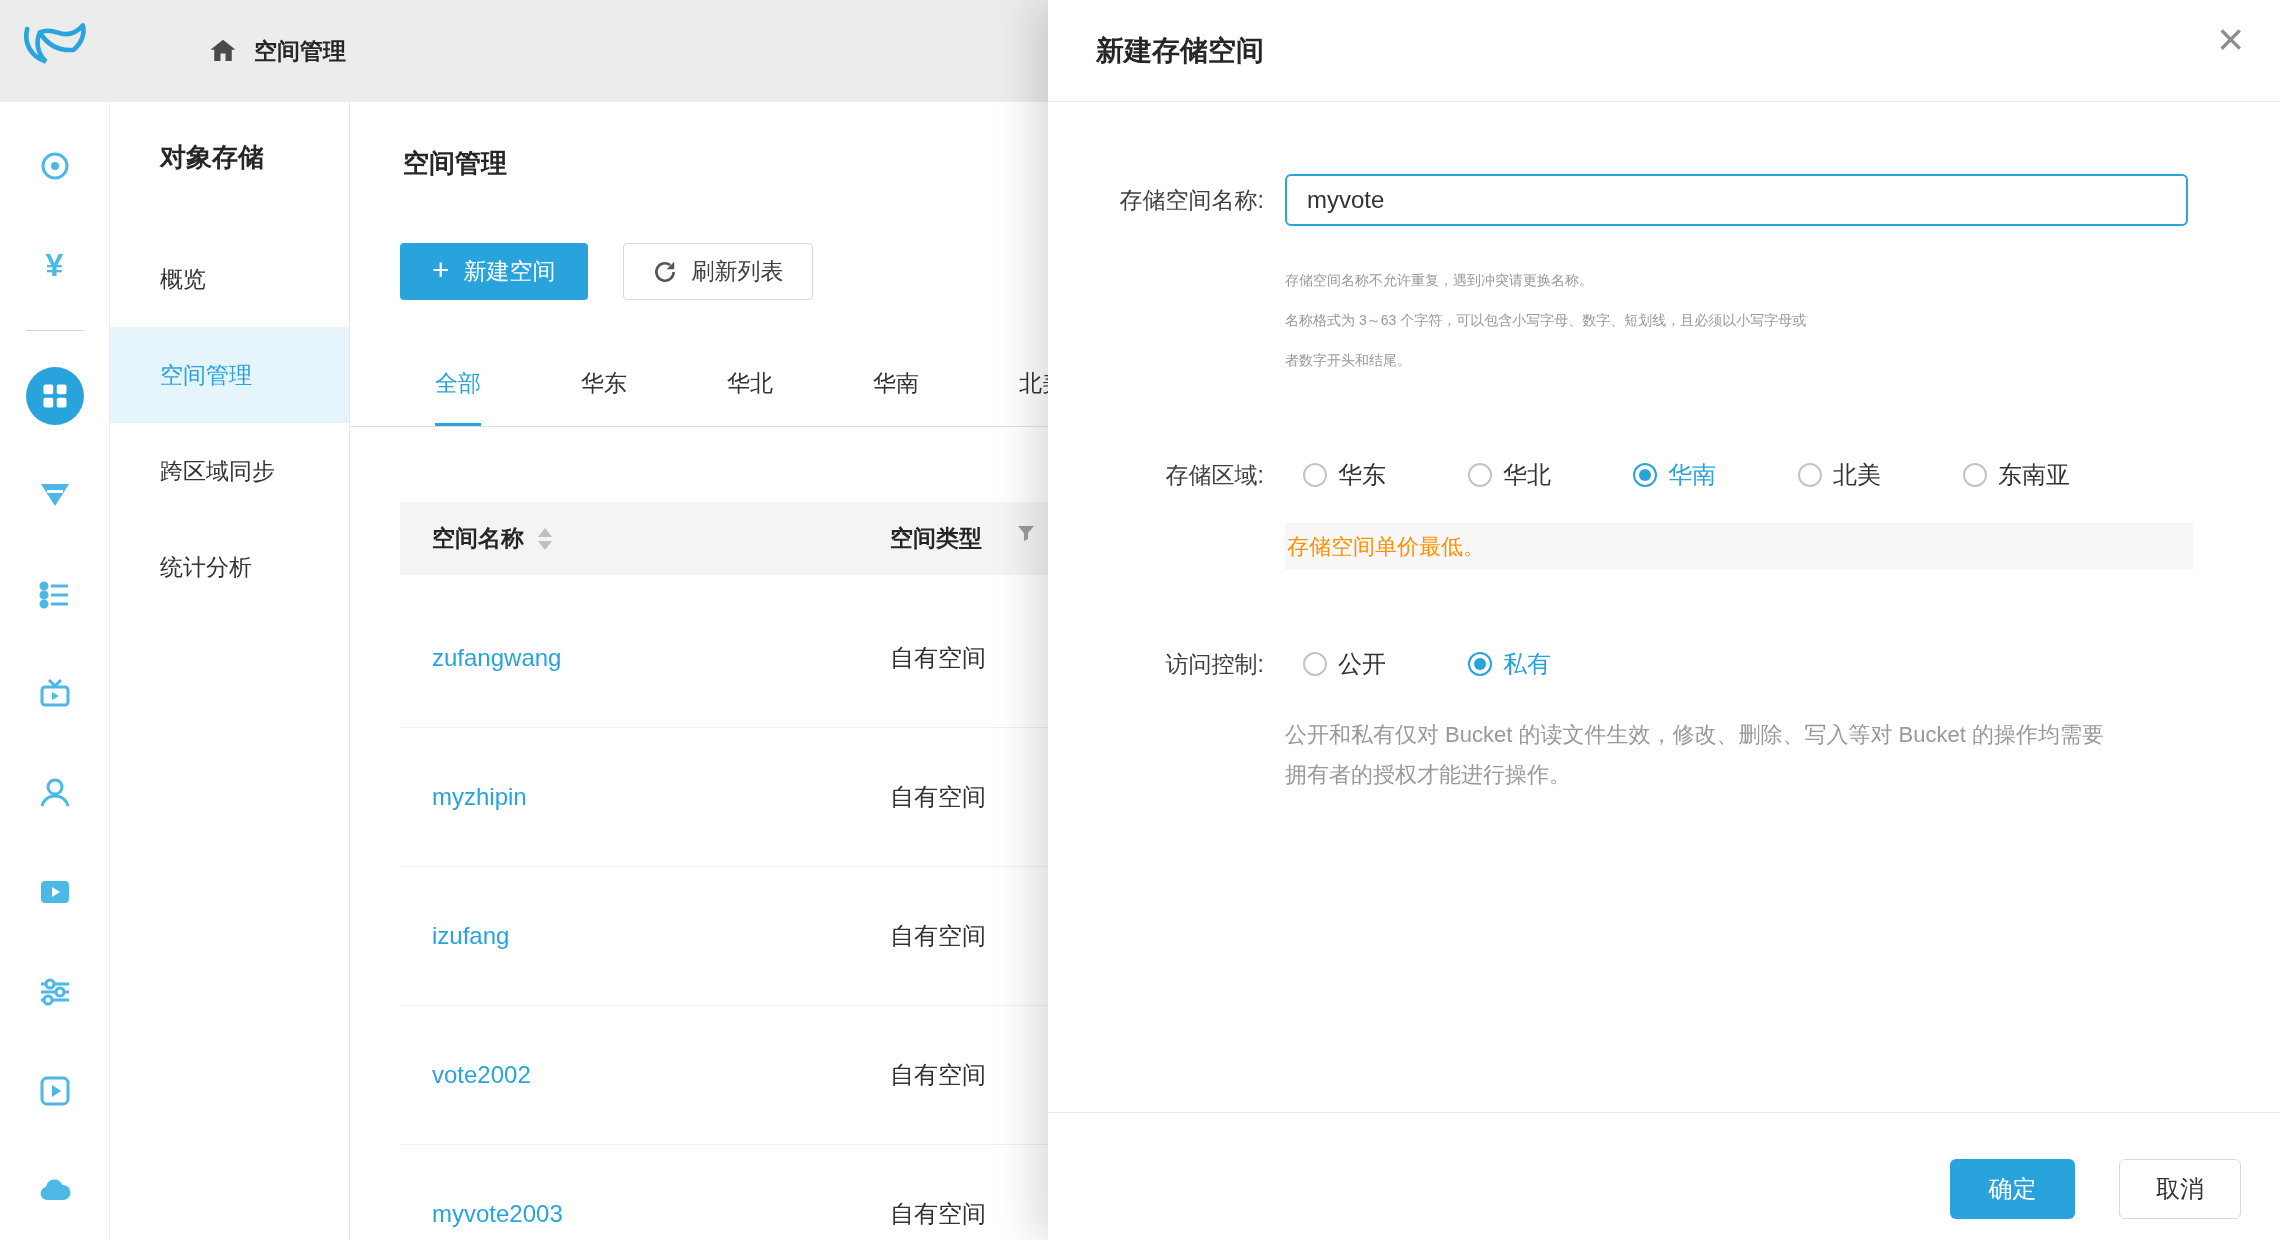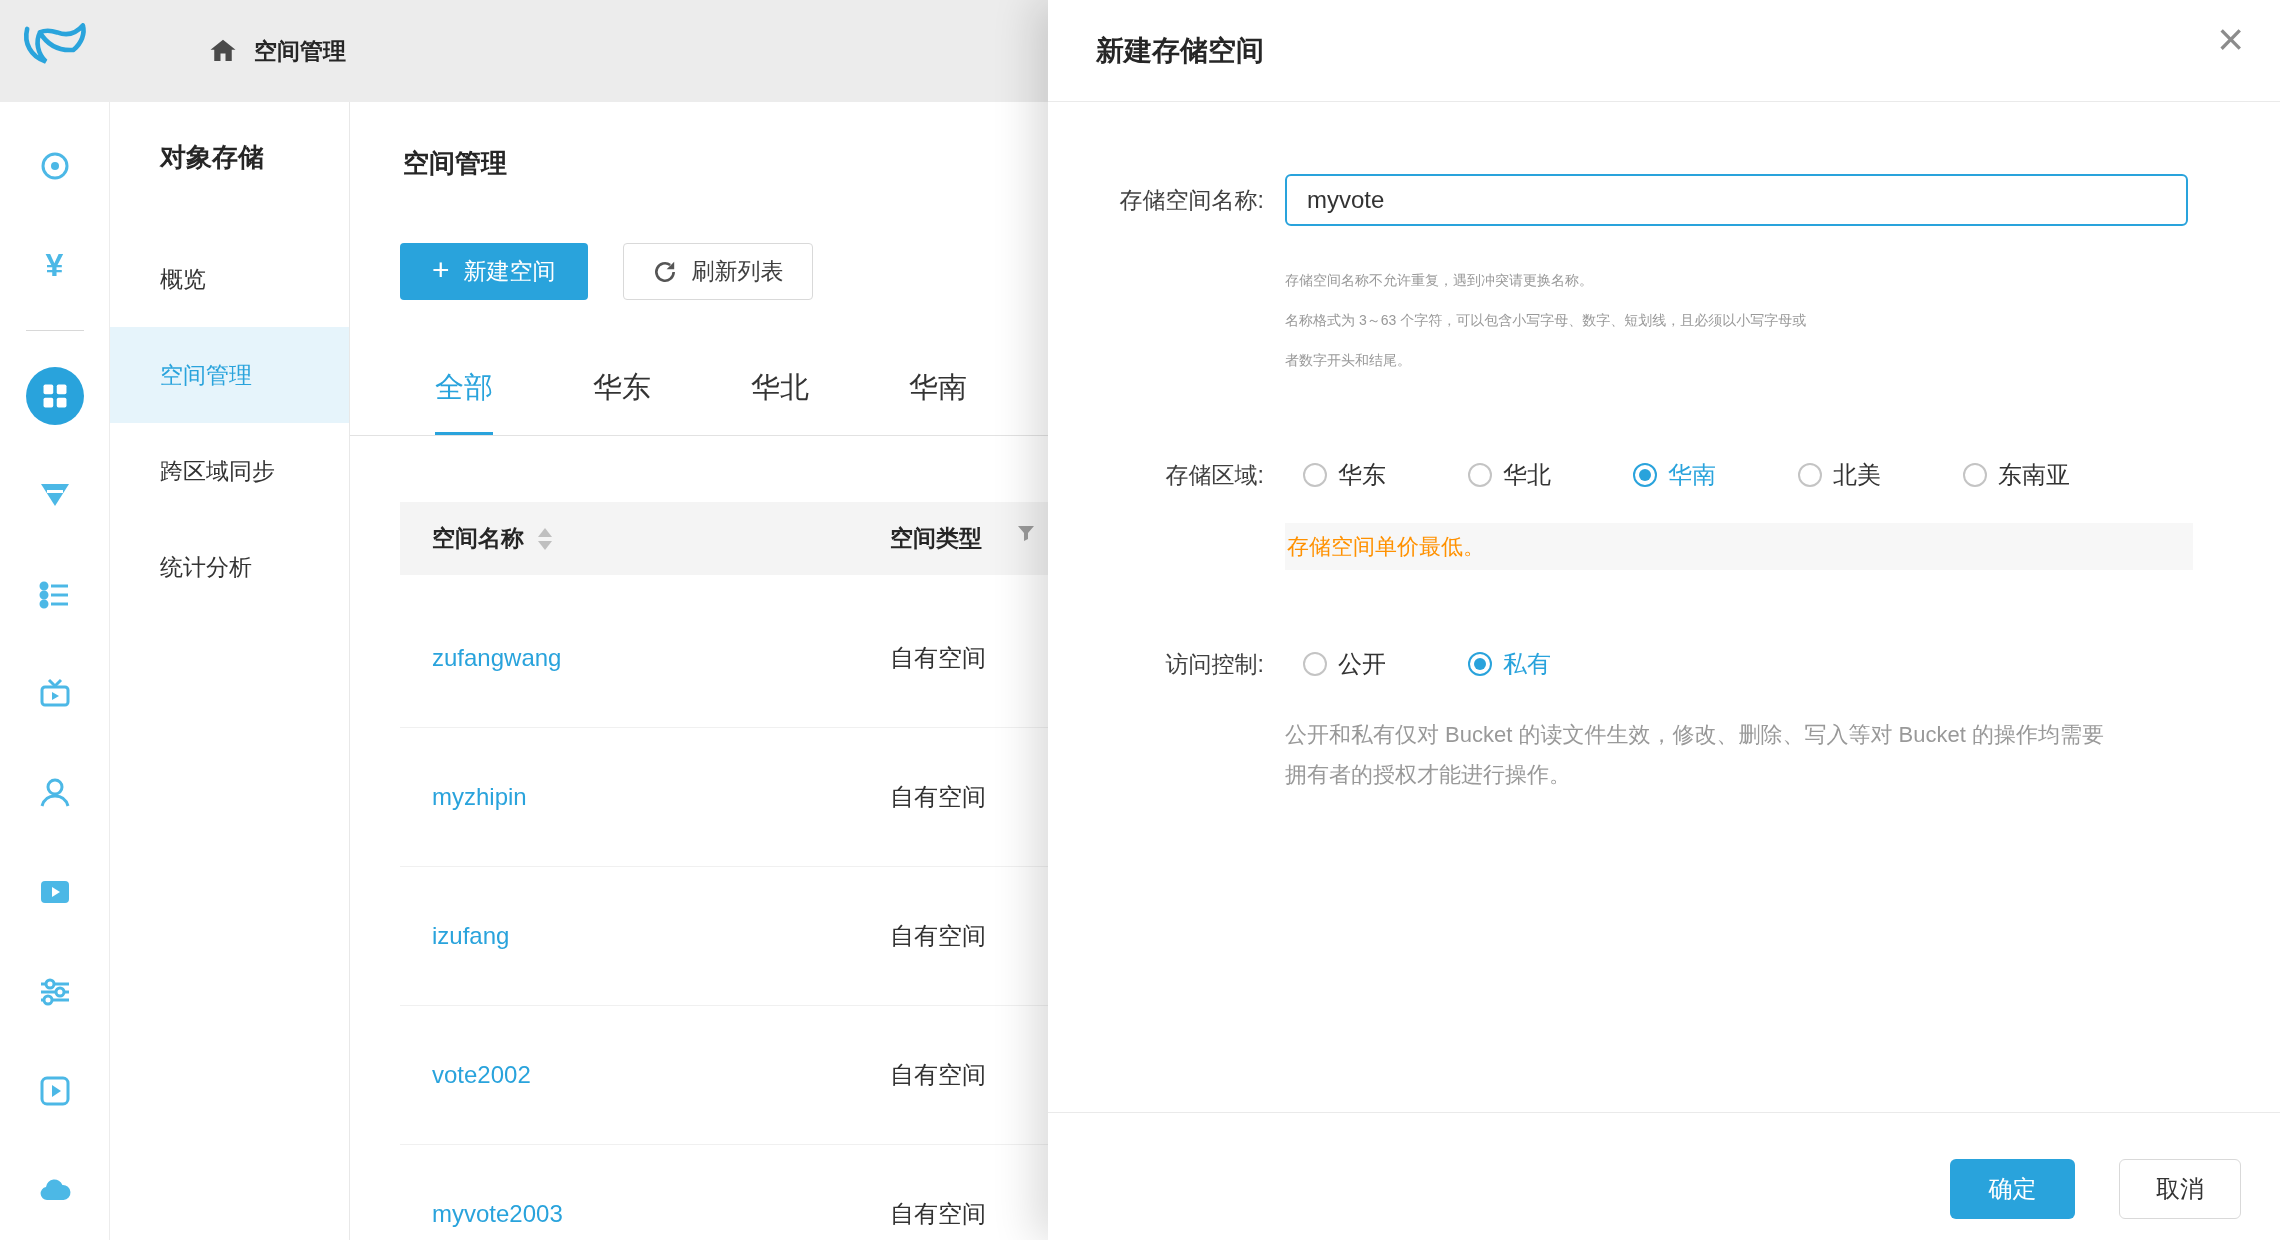--- a/index.html
+++ b/index.html
@@ -29,21 +29,21 @@
   .nav-item.active{background:#e6f4fb;color:#29a3dc;}
 
   
   .main{position:absolute;top:102px;left:350px;right:0;bottom:0;background:#fff;overflow:hidden;z-index:1;}
   .page-title{position:absolute;left:53px;top:44px;font-size:26px;font-weight:700;color:#262626;}
   .toolbar{position:absolute;left:50px;top:141px;display:flex;gap:35px;}
   .btn-primary{height:57px;padding:0 32px;background:#29a3dc;color:#fff;border:none;border-radius:4px;font-size:23px;display:flex;align-items:center;gap:14px;cursor:pointer;font-family:inherit;}
   .btn-plus{font-size:30px;font-weight:400;line-height:1;margin-top:-3px;}
   .btn-default{height:57px;padding:8px 28px;background:#fff;color:#404040;border:1px solid #d9d9d9;border-radius:4px;font-size:23px;display:flex;align-items:center;gap:14px;cursor:pointer;font-family:inherit;}
   .tabs{position:absolute;left:0;top:252px;right:0;display:flex;gap:100px;padding-left:85px;border-bottom:1px solid #e2e2e2;}
-  .tab{font-size:29px;color:#333;padding:14px 0 24px 0;border-bottom:3px solid transparent;cursor:pointer;white-space:nowrap;}
+  .tab{font-size:23px;color:#333;padding:14px 0 24px 0;border-bottom:3px solid transparent;cursor:pointer;white-space:nowrap;}
   .tab.active{color:#29a3dc;border-bottom-color:#29a3dc;}
   .table-wrap{position:absolute;left:0;top:400px;right:0;bottom:0;}
   .thead{margin-left:50px;height:73px;background:#f4f4f4;display:flex;align-items:center;font-size:23px;font-weight:700;color:#262626;}
   .col-name{width:458px;padding-left:32px;display:flex;align-items:center;gap:14px;}
   .col-type{display:flex;gap:34px;}
   .sort{display:inline-flex;flex-direction:column;gap:4px;cursor:pointer;}
   .sort i{display:block;width:0;height:0;border-left:7px solid transparent;border-right:7px solid transparent;}
   .sort .up{border-bottom:9px solid #bfbfbf;}
   .sort .down{border-top:9px solid #bfbfbf;}
   .rows{margin-left:50px;margin-top:14px;}

